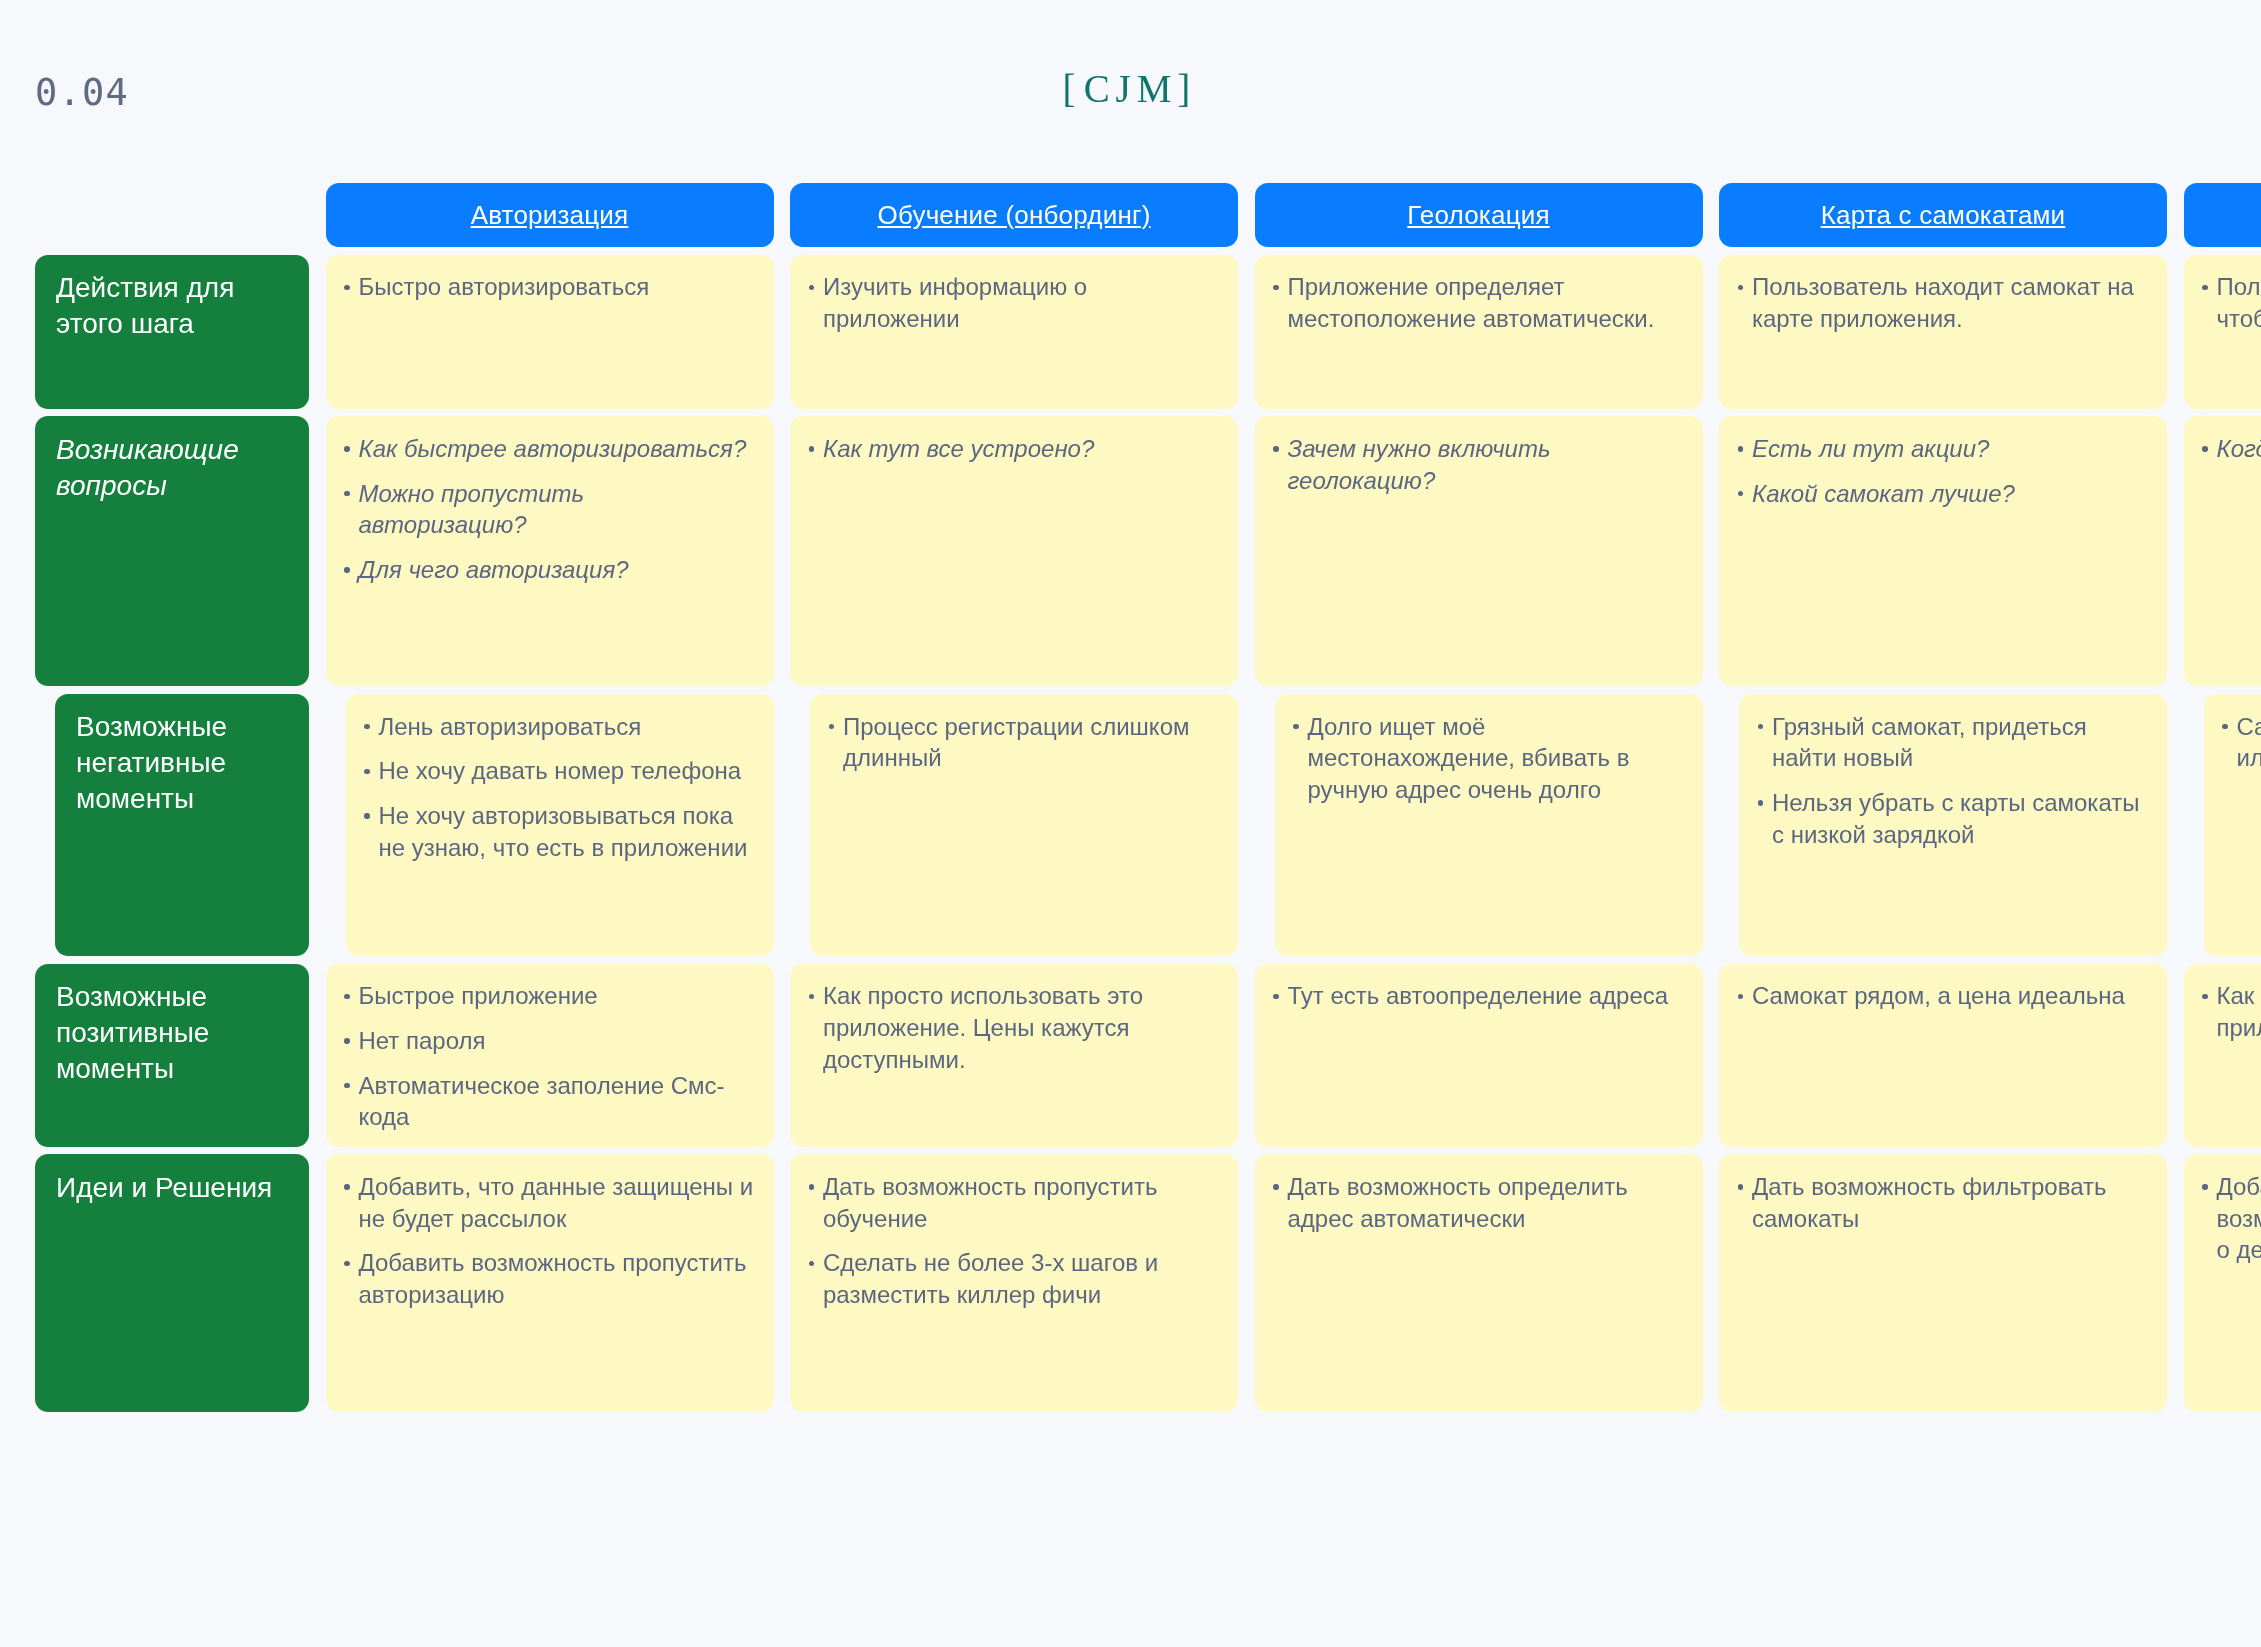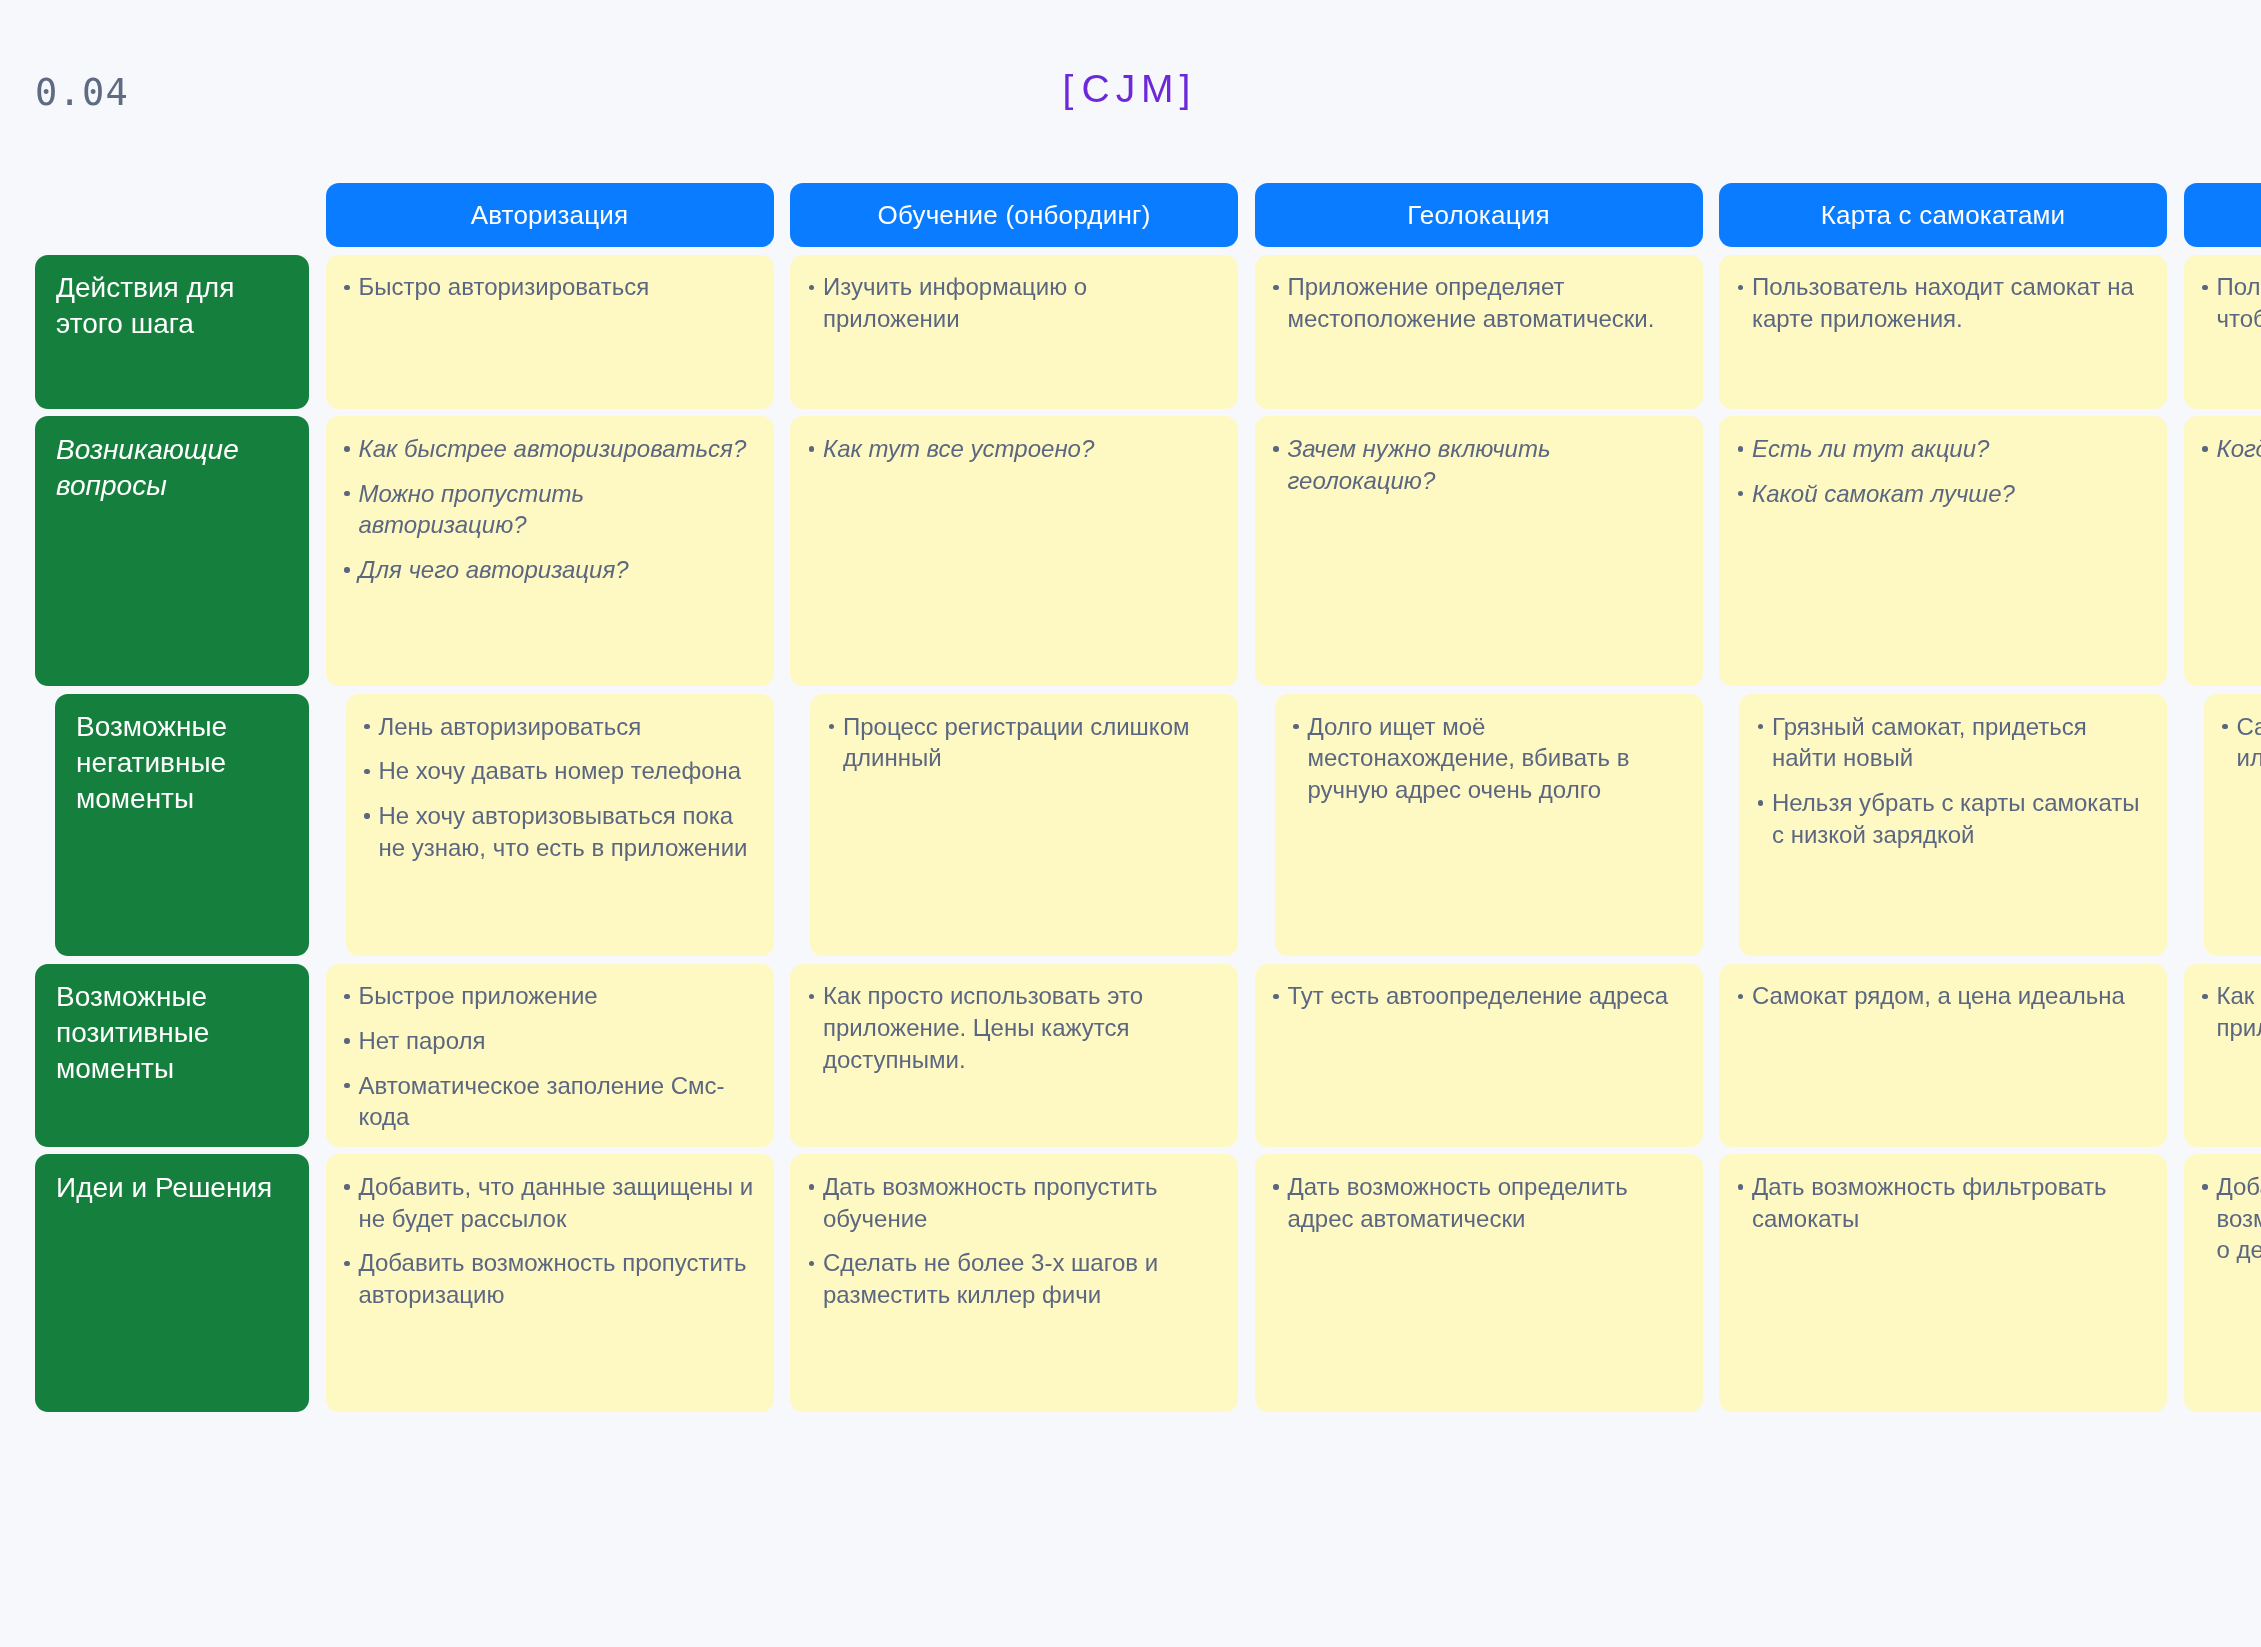--- a/index.html
+++ b/index.html
@@ -28,24 +28,24 @@
     letter-spacing: 1.2px;
     color: #5f6b83;
     line-height: 1;
   }
   .title-wrap {
     position: absolute;
     left: 0;
     top: 69px;
     width: 2261px;
     text-align: center;
-    font-family: Liberation Sans, sans-serif;
+    font-family: Liberation Serif, serif;
     font-size: 39px;
     letter-spacing: 5.9px;
-    color: #6d28d9;
+    color: #0f766e;
     line-height: 1;
     white-space: nowrap;
   }
   .title-wrap .brk { letter-spacing: 8.2px; }
 
   
   .board {
     position: absolute;
     left: 35px;
     top: 183px;
@@ -68,20 +68,21 @@
     border-radius: 13px;
     height: 64px;
     display: flex;
     align-items: center;
     justify-content: center;
     color: #ffffff;
     font-size: 26px;
     letter-spacing: 0.2px;
     white-space: nowrap;
     overflow: hidden;
+    text-decoration: underline;
   }
 
   
   .row-label {
     background: #15803d;
     border-radius: 13px;
     color: #ffffff;
     font-size: 28px;
     line-height: 1.28;
     padding: 15.3px 21px 15.3px 21px;

